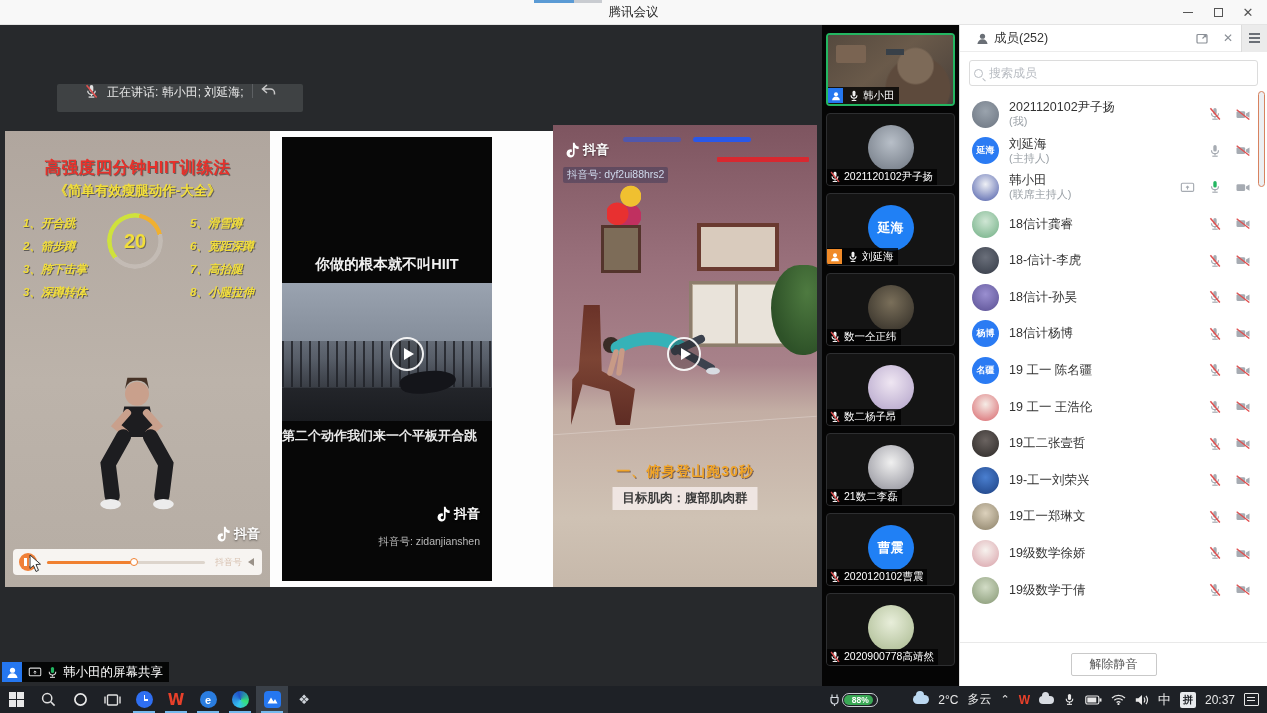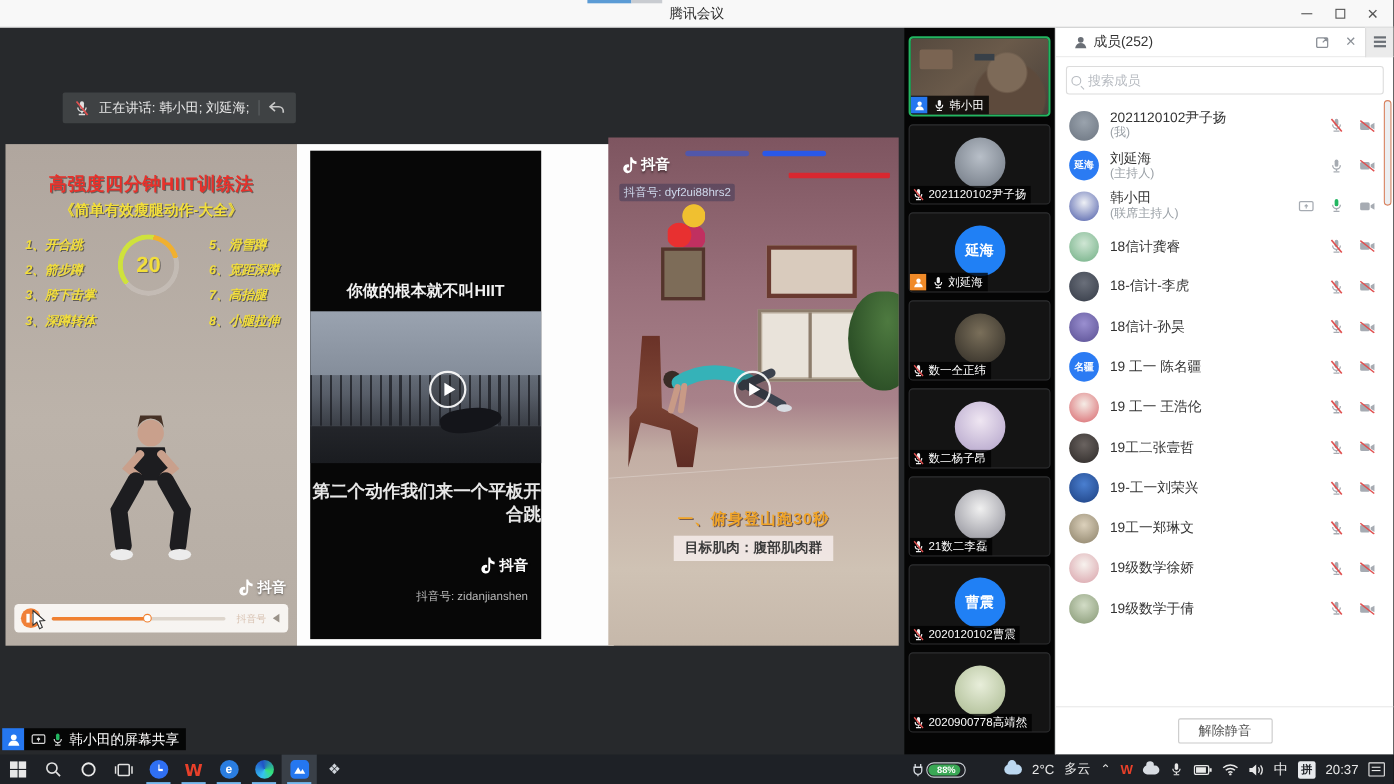--- a/index.html
+++ b/index.html
@@ -18,21 +18,21 @@
   .wb-max { width:9px; height:9px; border:1.3px solid #555; }
   .wb-close { font-size:13px; line-height:1; }
 
   
   .main { position:absolute; top:25px; left:0; right:0; bottom:27px; display:flex; }
   .share-area { position:relative; width:822px; background:#27292c; overflow:hidden; }
   .thumbs { width:137px; background:#050505; padding-top:8px; display:flex; flex-direction:column; align-items:center; gap:7px; overflow:hidden; }
   .members { flex:1; background:#ffffff; display:flex; flex-direction:column; position:relative; border-left:1px solid #e0e0e0; }
 
   
-  .speak-banner { position:absolute; left:57px; top:59px; height:28px; background:rgba(64,67,70,0.95); border-radius:2px; display:flex; align-items:center; padding:0 10px; gap:8px; z-index:5; }
+  .speak-banner { position:absolute; left:57px; top:59px; height:28px; background:rgba(64,67,70,0.95); border-radius:2px; display:flex; padding:0 27px; gap:8px; z-index:5; }
   .speak-banner .txt { font-size:12px; color:#e8e8e8; white-space:nowrap; }
   .speak-divider { width:1px; height:14px; background:#5d6063; }
 
   
   .video-left { position:absolute; left:5px; top:106px; width:265px; height:456px; background:linear-gradient(180deg,#b0a69e,#bcb3aa 55%,#b6ada4); overflow:hidden; }
   .lv-title { margin-top:26px; text-align:center; color:#e8302a; font-weight:bold; font-size:16.5px; letter-spacing:0.5px; text-shadow:1px 1px 0 rgba(40,40,40,0.55); }
   .lv-sub { text-align:center; color:#f2de3a; font-weight:bold; font-size:13.5px; margin-top:3px; text-shadow:1px 1px 0 rgba(40,40,40,0.6); }
   .lv-cols { display:flex; justify-content:space-between; padding:12px 16px 0 18px; }
   .lv-cols ul { list-style:none;font-style:italic; }
   .lv-cols li { color:#f2de3a; font-weight:bold; font-size:11.5px; line-height:23px; text-shadow:1px 1px 0 rgba(40,40,40,0.6); white-space:nowrap; }
@@ -57,21 +57,21 @@
   .panel-mid { position:absolute; left:270px; top:106px; width:288px; height:456px; background:#fdfdfd; }
   .video-mid { position:absolute; left:12px; top:6px; width:210px; height:444px; background:#070707; overflow:hidden; }
   .mv-caption { position:absolute; left:0; right:0; top:118px; text-align:center; color:#f2f2f2; font-weight:bold; font-size:14.5px; }
   .mv-scene { position:absolute; left:0; top:146px; height:138px; width:250px; background:linear-gradient(180deg,#9aa3b0 0%,#7e8794 55%,#5d646e 75%,#23252a 76%,#1a1c20 100%); }
   .mv-fence { position:absolute; left:0; right:0; top:58px; height:46px;
     background:repeating-linear-gradient(90deg,rgba(30,32,38,0.8) 0 2px,transparent 2px 9px),linear-gradient(180deg,rgba(40,44,52,0.35),rgba(30,32,38,0.55)); }
   .mv-person { position:absolute; left:118px; top:88px; width:56px; height:22px; background:#14151a; border-radius:40% 60% 50% 50%; transform:rotate(-8deg); }
   .play-btn { position:absolute; width:34px; height:34px; border:2.5px solid rgba(255,255,255,0.92); border-radius:50%; background:rgba(20,20,20,0.25); display:flex; align-items:center; justify-content:center; }
   .play-btn i { display:block; width:0; height:0; border-top:6px solid transparent; border-bottom:6px solid transparent; border-left:10px solid #fff; margin-left:3px; }
   .mv-play { left:108px; top:200px; }
-  .mv-caption2 { position:absolute; left:0; right:0; top:290px; text-align:right; color:#e8e8e8; font-weight:bold; font-size:16px;margin-top:10px; }
+  .mv-caption2 { position:absolute; left:0; right:0; top:290px; text-align:left; color:#e8e8e8; font-weight:bold; font-size:13px; }
   .mv-douyin { position:absolute; right:12px; top:368px; }
   .mv-account { position:absolute; right:12px; top:398px; font-size:10.5px; color:#b9b9b9; }
 
   .video-right { position:absolute; left:553px; top:100px; width:264px; height:462px; overflow:hidden;
     background:linear-gradient(180deg,#7e5560 0%,#99707b 30%,#a8828a 52%,#c3aea4 62%,#cfc2b4 85%,#c6b8aa 100%); }
   .rv-douyin { position:absolute; left:12px; top:16px; }
   .rv-account { position:absolute; left:10px; top:42px; font-size:10.5px; color:#cfd9ec; background:rgba(30,40,80,0.35); padding:1px 4px; border-radius:2px; }
   .rv-bar-blue { position:absolute; right:66px; top:12px; width:58px; height:5px; border-radius:3px; background:#2a58e8; box-shadow:-70px 0 0 rgba(42,88,232,0.55); }
   .rv-bar-red { position:absolute; right:8px; top:32px; width:92px; height:5px; border-radius:1px; background:#d82830; }
   .rv-pic1 { position:absolute; left:48px; top:100px; width:40px; height:48px; background:#7d6c58; border:3px solid #54342c; }
@@ -655,20 +655,44 @@
               <span>
                 <svg width="16" height="11.294117647058824" viewBox="0 0 17 13">
                   <rect x="1" y="2.5" width="10" height="8" rx="1.6" fill="#a6abb2"></rect>
                   <path d="M12 5.3 16 3v7l-4-2.3z" fill="#a6abb2"></path>
                   <line x1="1.2" y1="0.8" x2="15.8" y2="12.2" stroke="#e05050" stroke-width="1.5"></line>
                 </svg>
               </span>
             </div>
           </div>
           <div class="member-row">
+            <div class="m-avatar" style="background: rgb(43, 123, 243);">杨博</div>
+            <div class="m-info">
+              <div class="m-name">18信计杨博</div>
+            </div>
+            <div class="m-icons">
+              <span>
+                <svg width="14" height="14" viewBox="0 0 14 14">
+                  <rect x="5.3" y="1" width="3.4" height="6.6" rx="1.7" fill="#a6abb2"></rect>
+                  <path d="M3.5 6.2a3.5 3.5 0 0 0 7 0" fill="none" stroke="#a6abb2" stroke-width="1.2"></path>
+                  <line x1="7" y1="9.7" x2="7" y2="11.4" stroke="#a6abb2" stroke-width="1.2"></line>
+                  <line x1="4.3" y1="12.2" x2="9.7" y2="12.2" stroke="#a6abb2" stroke-width="1.2"></line>
+                  <line x1="2.4" y1="1.2" x2="11.8" y2="12.6" stroke="#e05050" stroke-width="1.5"></line>
+                </svg>
+              </span>
+              <span>
+                <svg width="16" height="11.294117647058824" viewBox="0 0 17 13">
+                  <rect x="1" y="2.5" width="10" height="8" rx="1.6" fill="#a6abb2"></rect>
+                  <path d="M12 5.3 16 3v7l-4-2.3z" fill="#a6abb2"></path>
+                  <line x1="1.2" y1="0.8" x2="15.8" y2="12.2" stroke="#e05050" stroke-width="1.5"></line>
+                </svg>
+              </span>
+            </div>
+          </div>
+          <div class="member-row">
             <div class="m-avatar" style="background: rgb(43, 123, 243);">名疆</div>
             <div class="m-info">
               <div class="m-name">19 工一 陈名疆</div>
             </div>
             <div class="m-icons">
               <span>
                 <svg width="14" height="14" viewBox="0 0 14 14">
                   <rect x="5.3" y="1" width="3.4" height="6.6" rx="1.7" fill="#a6abb2"></rect>
                   <path d="M3.5 6.2a3.5 3.5 0 0 0 7 0" fill="none" stroke="#a6abb2" stroke-width="1.2"></path>
                   <line x1="7" y1="9.7" x2="7" y2="11.4" stroke="#a6abb2" stroke-width="1.2"></line>

